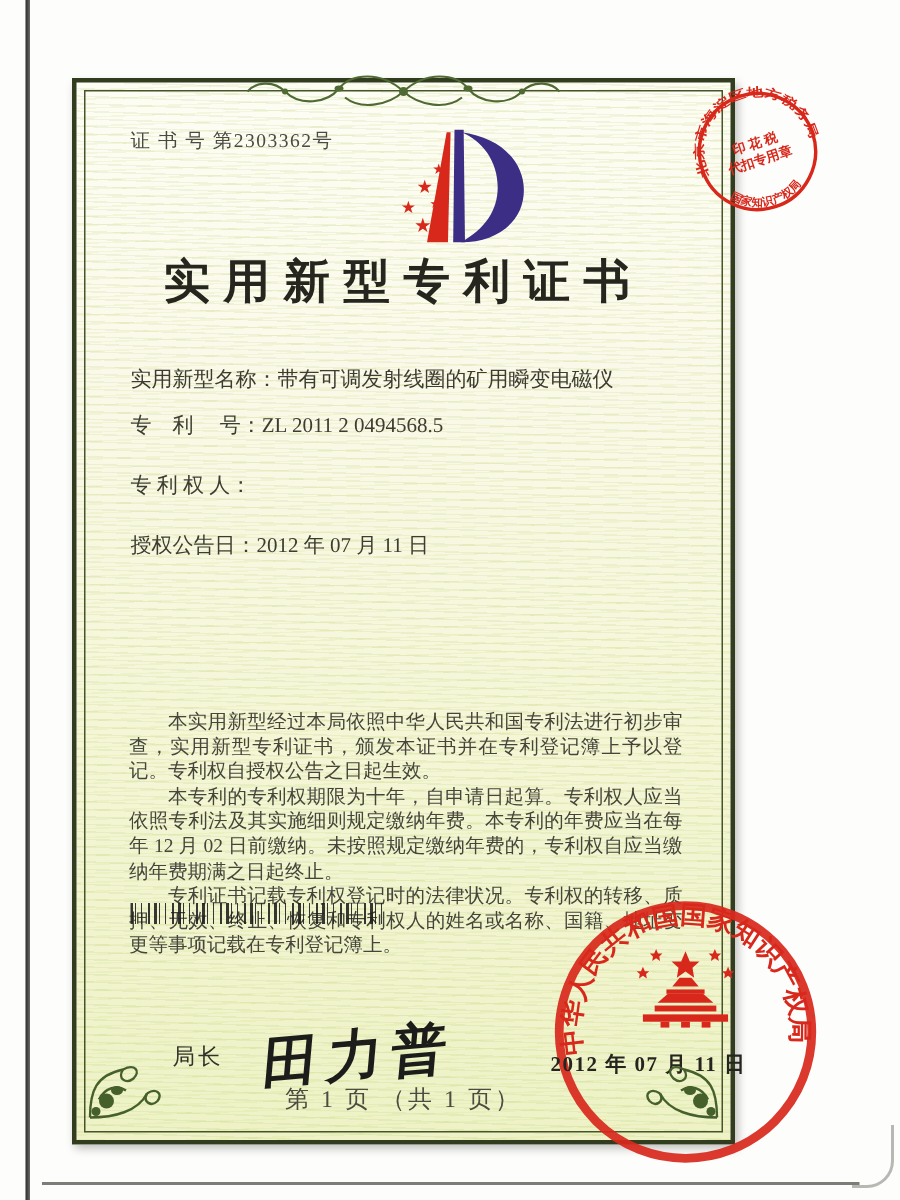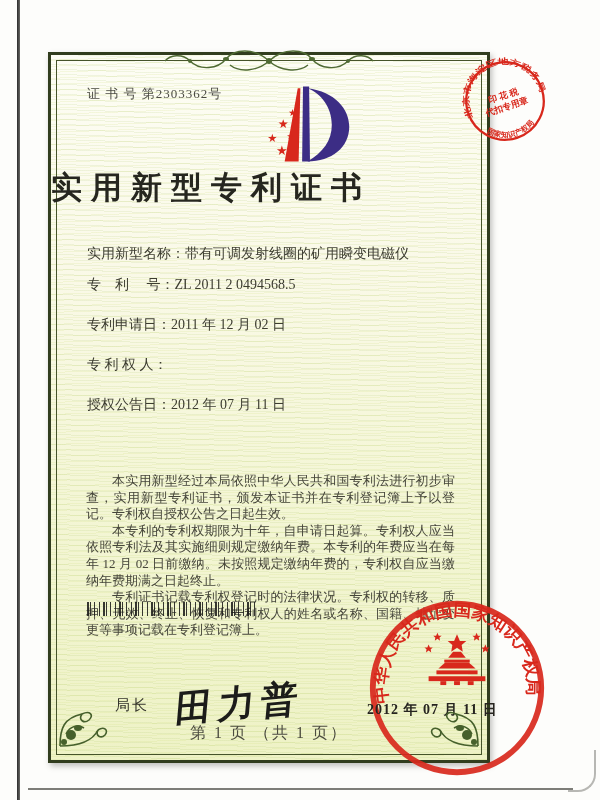--- a/index.html
+++ b/index.html
@@ -17,21 +17,21 @@
       repeating-linear-gradient(2deg, rgba(150,185,80,.13) 0 1px, rgba(0,0,0,0) 1px 5px),
       repeating-linear-gradient(-2deg, rgba(205,220,120,.18) 0 1px, rgba(0,0,0,0) 1px 6px),
       linear-gradient(180deg,#fdfdf4 0%,#faf9e8 30%,#f4f6d6 62%,#eef2c6 100%);
     box-shadow:2px 3px 6px rgba(0,0,0,.25);}
   .inner-frame{position:absolute;inset:5px;border:1px solid #46542a;pointer-events:none;}
 
   .cert-no{position:absolute;left:36px;top:30px;font-size:13px;color:#4a4a42;
     letter-spacing:1px;}
   .ornament-top{position:absolute;left:50%;top:-8px;transform:translateX(-50%);}
   .logo{position:absolute;left:204px;top:26px;}
-  .title{position:absolute;left:0;top:112px;width:100%;
+  .title{position:absolute;left:0;top:112px;width:100%;text-align:center;
     font-size:31px;font-weight:bold;color:#26261f;letter-spacing:9px;}
 
   .fields{position:absolute;left:36px;top:188px;right:26px;font-size:14px;color:#3c3c30;}
   .field-row{display:flex;margin-bottom:18px;line-height:22px;}
   .field-row.gap-big{margin-bottom:9px;}
   .field-label{white-space:pre;}
   .field-value{white-space:pre;}
 
   .body-text{position:absolute;left:35px;top:418px;right:32px;font-size:13px;
     line-height:16.6px;color:#45453a;text-align:justify;}
@@ -124,24 +124,20 @@
   <div class="title">实用新型专利证书</div>
 
   <div class="fields">
     <div class="field-row gap-big">
       <span class="field-label">实用新型名称：</span>
       <span class="field-value">带有可调发射线圈的矿用瞬变电磁仪</span>
     </div>
     <div class="field-row">
       <span class="field-label">专　利　 号：</span>
       <span class="field-value">ZL 2011 2 0494568.5</span>
-    </div>
-    <div class="field-row">
-      <span class="field-label">专利申请日：</span>
-      <span class="field-value">2011 年 12 月 02 日</span>
     </div>
     <div class="field-row">
       <span class="field-label">专 利 权 人：</span>
     </div>
     <div class="field-row">
       <span class="field-label">授权公告日：</span>
       <span class="field-value">2012 年 07 月 11 日</span>
     </div>
   </div>
 

